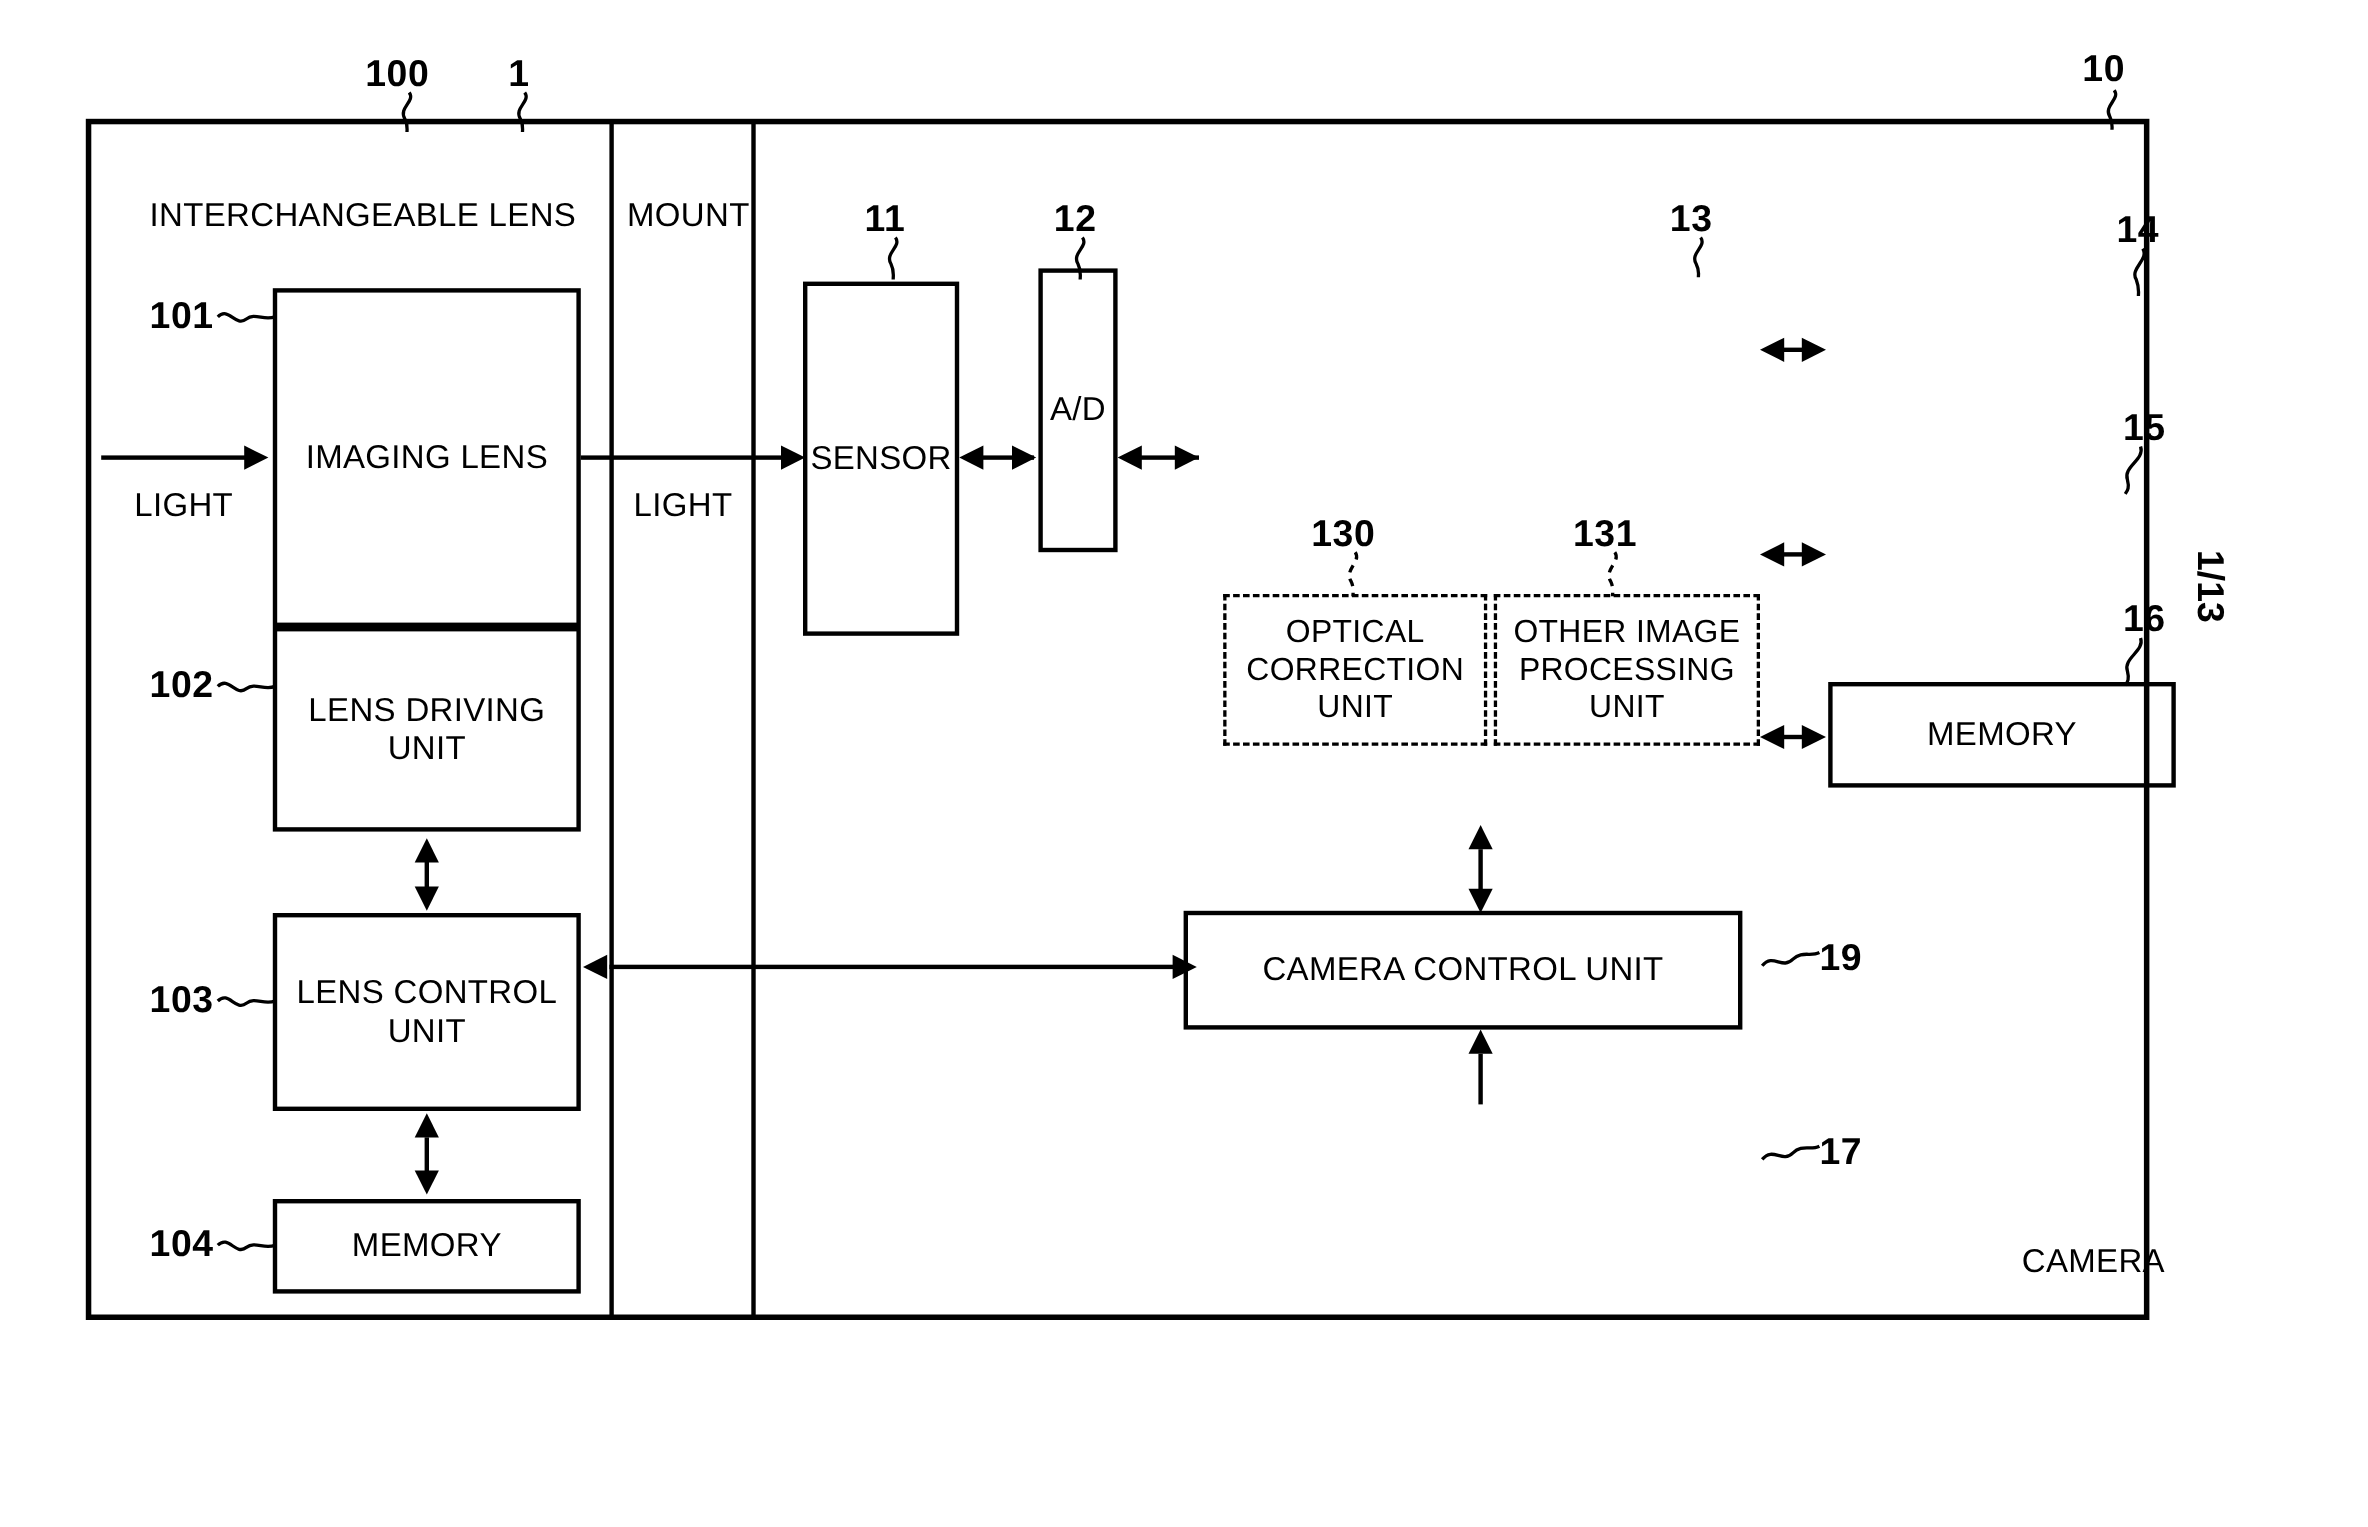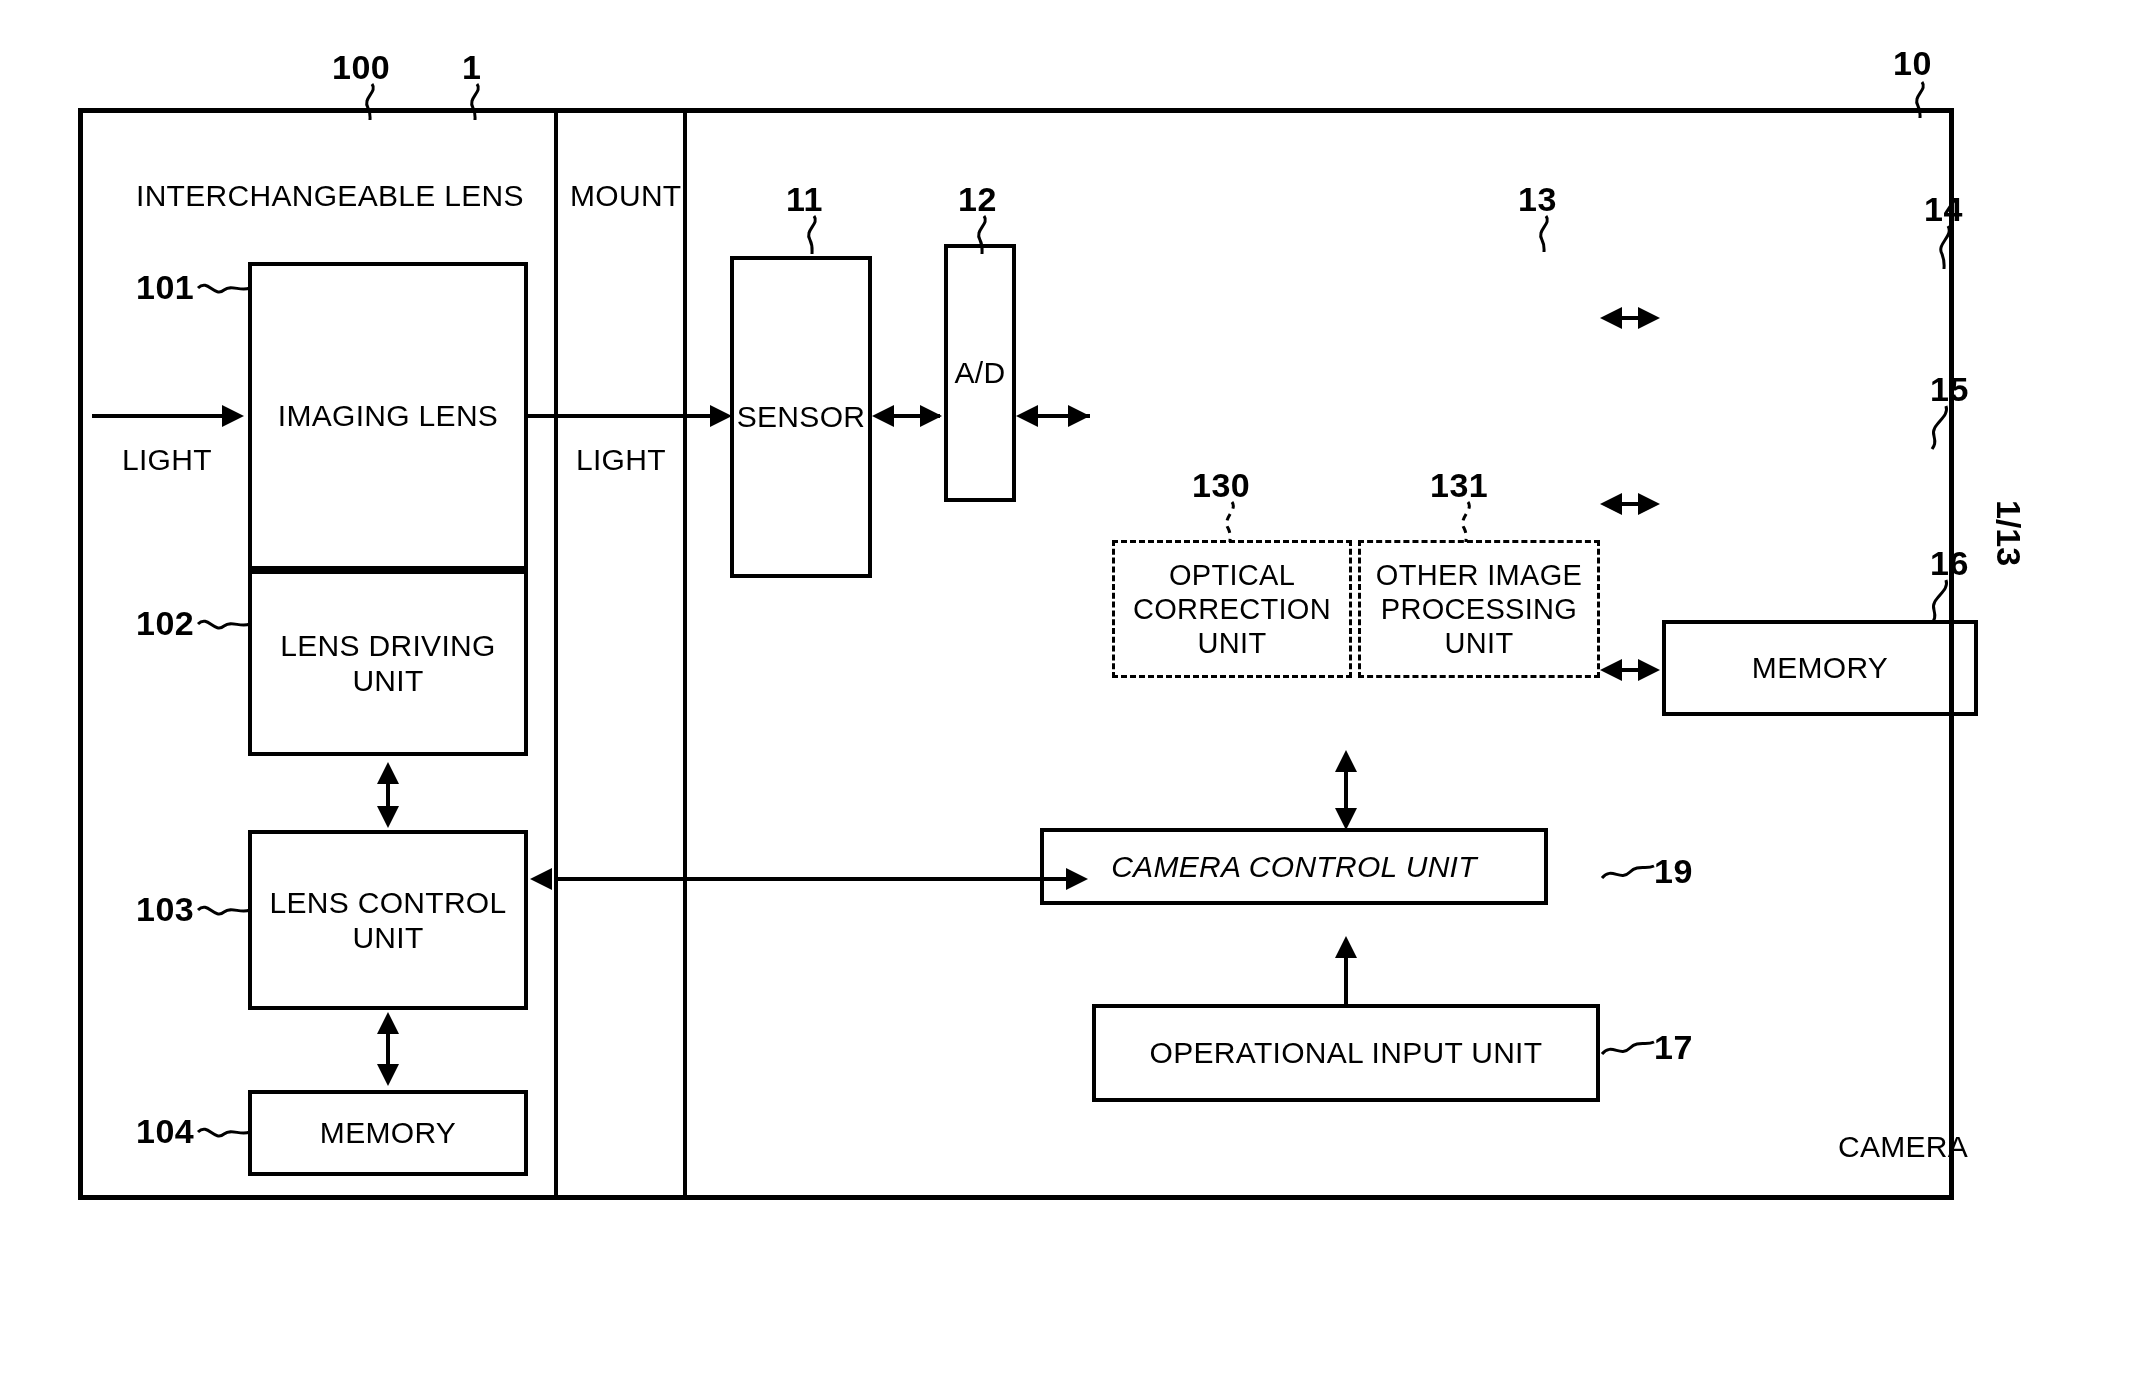--- a/index.html
+++ b/index.html
@@ -277,31 +277,28 @@
   </svg>
 
   <div class="arrow-h" style="left:1618px; top:668px; width:28px;"></div>
   <div class="head left" style="left:1600px; top:659px;"></div>
   <div class="head right" style="left:1638px; top:659px;"></div>
 
   <div class="arrow-v" style="left:1344px; top:772px; height:38px;"></div>
   <div class="head up" style="left:1335px; top:750px;"></div>
   <div class="head down" style="left:1335px; top:808px;"></div>
 
-  <div class="box" style="left:1040px; top:828px; width:508px; height:77px;font-style:italic;">
+  <div class="box" style="left:1076px; top:828px; width:508px; height:108px;">
     <span>CAMERA CONTROL UNIT</span>
   </div>
   <div class="refnum" style="left:1654px; top:852px;">19</div>
   <svg class="squig" style="left:1600px; top:856px;" width="56" height="36" viewBox="0 0 56 36">
     <path d="M2 22 C 12 10, 20 26, 30 16 C 38 8, 46 14, 54 10" stroke="#000" stroke-width="3" fill="none"></path>
   </svg>
 
-  <div class="box" style="left:1092px; top:1004px; width:508px; height:98px;">
-    <span>OPERATIONAL INPUT UNIT</span>
-  </div>
   <div class="refnum" style="left:1654px; top:1028px;">17</div>
   <svg class="squig" style="left:1600px; top:1032px;" width="56" height="36" viewBox="0 0 56 36">
     <path d="M2 22 C 12 10, 20 26, 30 16 C 38 8, 46 14, 54 10" stroke="#000" stroke-width="3" fill="none"></path>
   </svg>
 
   <div class="arrow-v" style="left:1344px; top:958px; height:46px;"></div>
   <div class="head up" style="left:1335px; top:936px;"></div>
 
   <div class="arrow-h" style="left:554px; top:877px; width:518px;"></div>
   <div class="head left" style="left:530px; top:868px;"></div>

